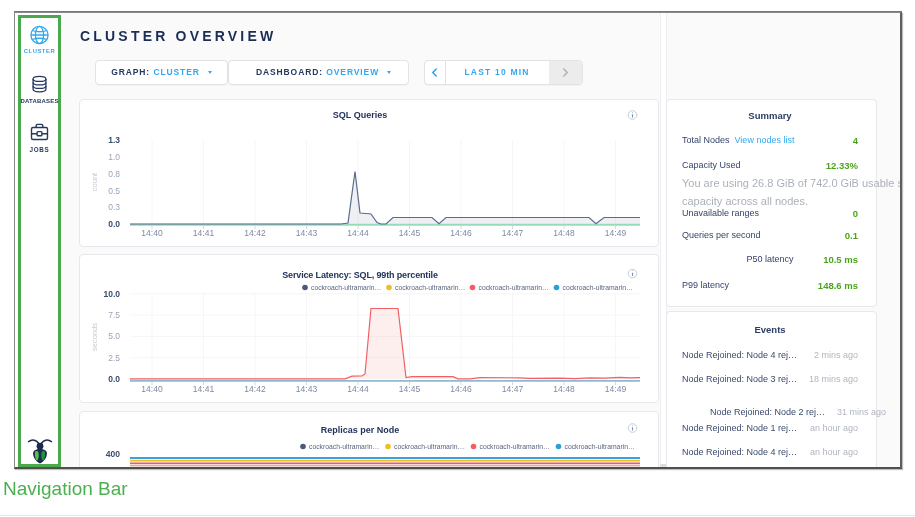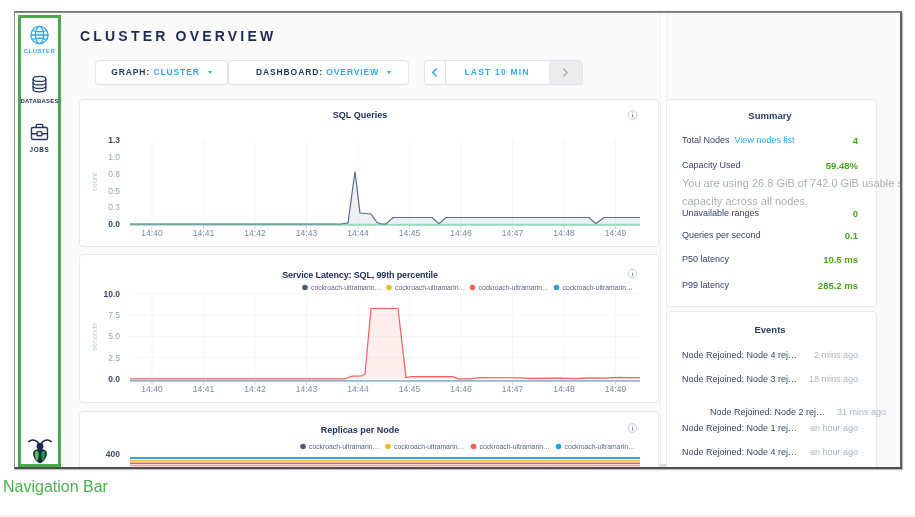--- a/index.html
+++ b/index.html
@@ -186,29 +186,29 @@
   <div class="abs card" id="card2"></div>
   <div class="abs card" id="card3"></div>
 
   <div class="abs" style="left:645px;top:0;width:5px;height:454px;background:#ffffff;border-left:1px solid #efeff2;border-right:1px solid #efeff2;"></div>
   <div class="abs" style="left:645px;top:451px;width:7px;height:3px;background:#dedede;"></div>
 
   <div class="abs card" id="sum"></div>
   <div class="abs card" id="events"></div>
   <div class="abs" style="left:651px;top:97px;width:208px;text-align:center;font-size:9.5px;font-weight:bold;color:#2b3d63;">Summary</div>
   <div class="abs srow" style="top:121.5px;">Total Nodes&nbsp;&nbsp;<span class="blue" style="font-weight:normal;">View nodes list</span><span class="sval green">4</span></div>
-  <div class="abs srow" style="top:146.5px;">Capacity Used<span class="sval green">59.48%</span></div>
+  <div class="abs srow" style="top:146.5px;">Capacity Used<span class="sval green">12.33%</span></div>
   <div class="abs srow" style="top:160.5px;font-size:11px;color:#abb0ba;line-height:18px;width:190px;white-space:nowrap;">You are using 26.8 GiB of 742.0 GiB usable storage<br>capacity across all nodes.</div>
   <div class="abs srow" style="top:194.5px;">Unavailable ranges<span class="sval green">0</span></div>
   <div class="abs srow" style="top:216.5px;">Queries per second<span class="sval green">0.1</span></div>
-  <div class="abs srow" style="top:241px;">P50 latency<span class="sval green">10.5 ms</span></div>
-  <div class="abs srow" style="top:266.5px;">P99 latency<span class="sval green">285.2 ms</span></div>
+  <div class="abs srow" style="top:241px;text-align:center;">P50 latency<span class="sval green">10.5 ms</span></div>
+  <div class="abs srow" style="top:266.5px;">P99 latency<span class="sval green">148.6 ms</span></div>
   <div class="abs" style="left:651px;top:310.5px;width:208px;text-align:center;font-size:9.5px;font-weight:bold;color:#2b3d63;">Events</div>
   <div class="abs srow" style="top:336.5px;color:#3a4a6b;">Node Rejoined: Node 4 rej…<span class="etime">2 mins ago</span></div>
   <div class="abs srow" style="top:360.5px;color:#3a4a6b;">Node Rejoined: Node 3 rej…<span class="etime">18 mins ago</span></div>
   <div class="abs srow" style="top:394px;color:#3a4a6b;margin-left:28px;">Node Rejoined: Node 2 rej…<span class="etime">31 mins ago</span></div>
   <div class="abs srow" style="top:409.5px;color:#3a4a6b;">Node Rejoined: Node 1 rej…<span class="etime">an hour ago</span></div>
   <div class="abs srow" style="top:433.5px;color:#3a4a6b;">Node Rejoined: Node 4 rej…<span class="etime">an hour ago</span></div>
 </div>
 <div class="abs" style="left:14px;top:11px;width:888px;height:1px;background:#777;"></div>
 
-<div class="abs" style="left:3px;top:478px;font-size:16px;color:#4caf50;">Navigation Bar</div>
+<div class="abs" style="left:3px;top:478px;font-size:19px;color:#4caf50;">Navigation Bar</div>
 <div class="abs" style="left:0;top:515px;width:915px;height:1px;background:#e8e8e8;"></div>
 
 </body></html>

